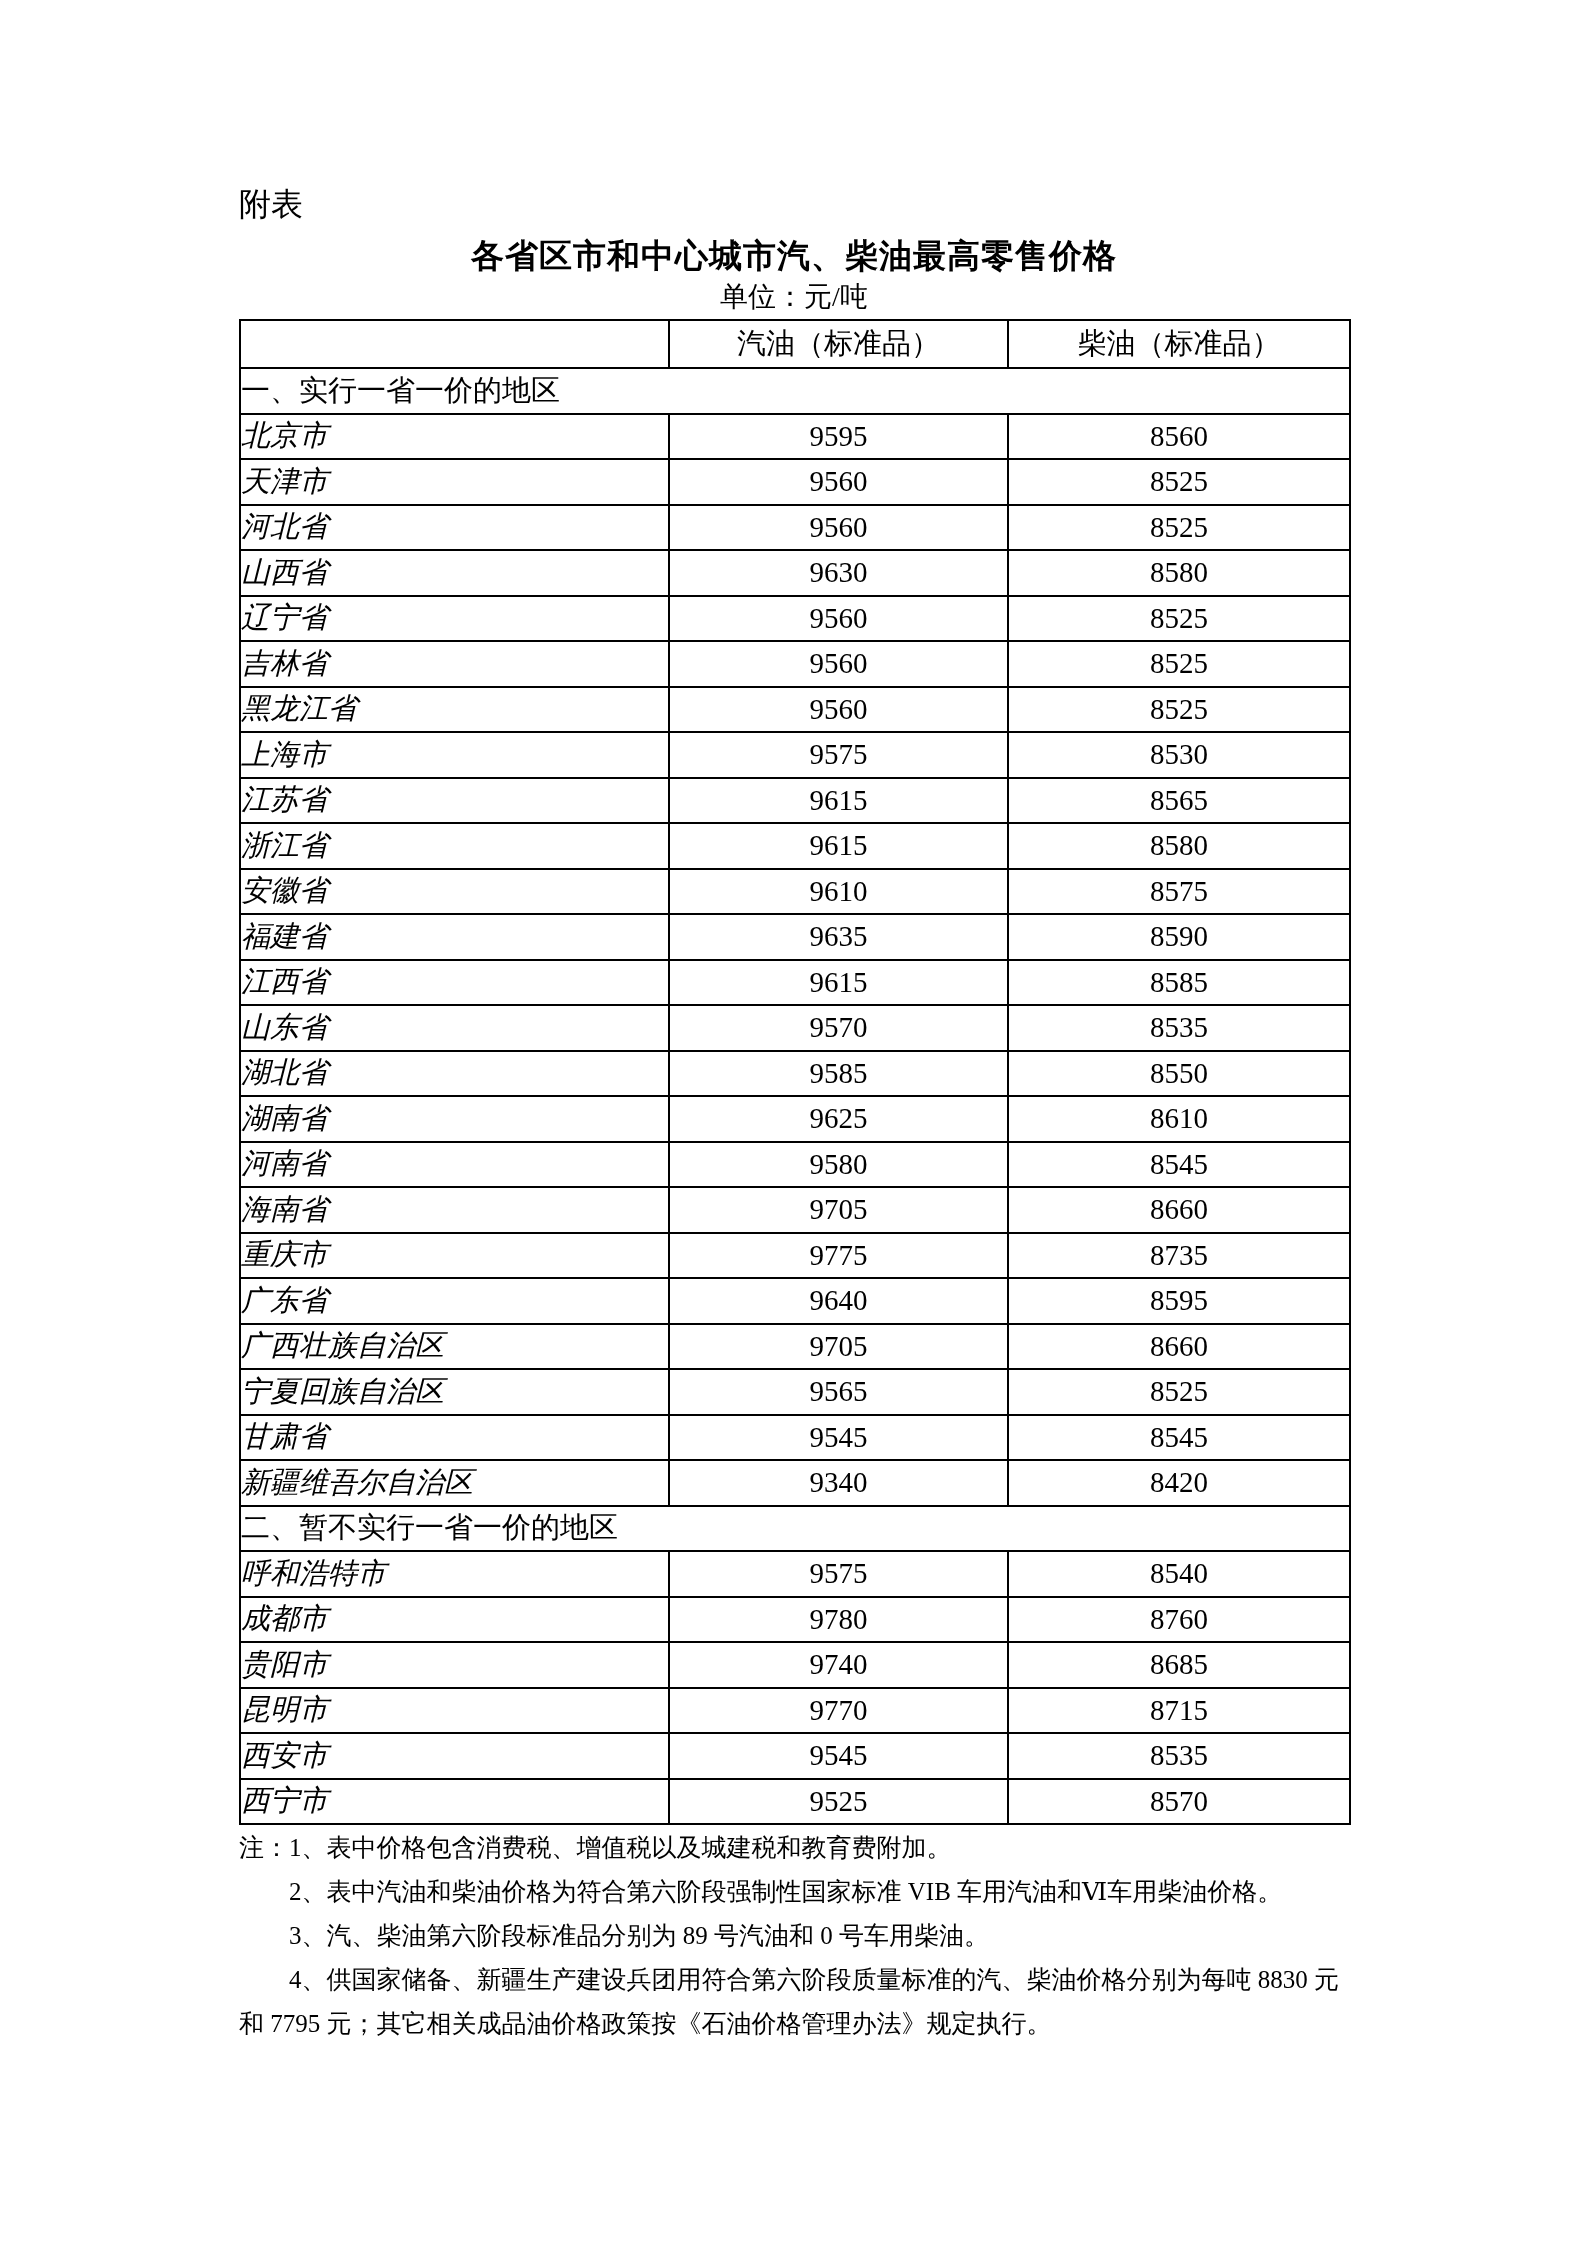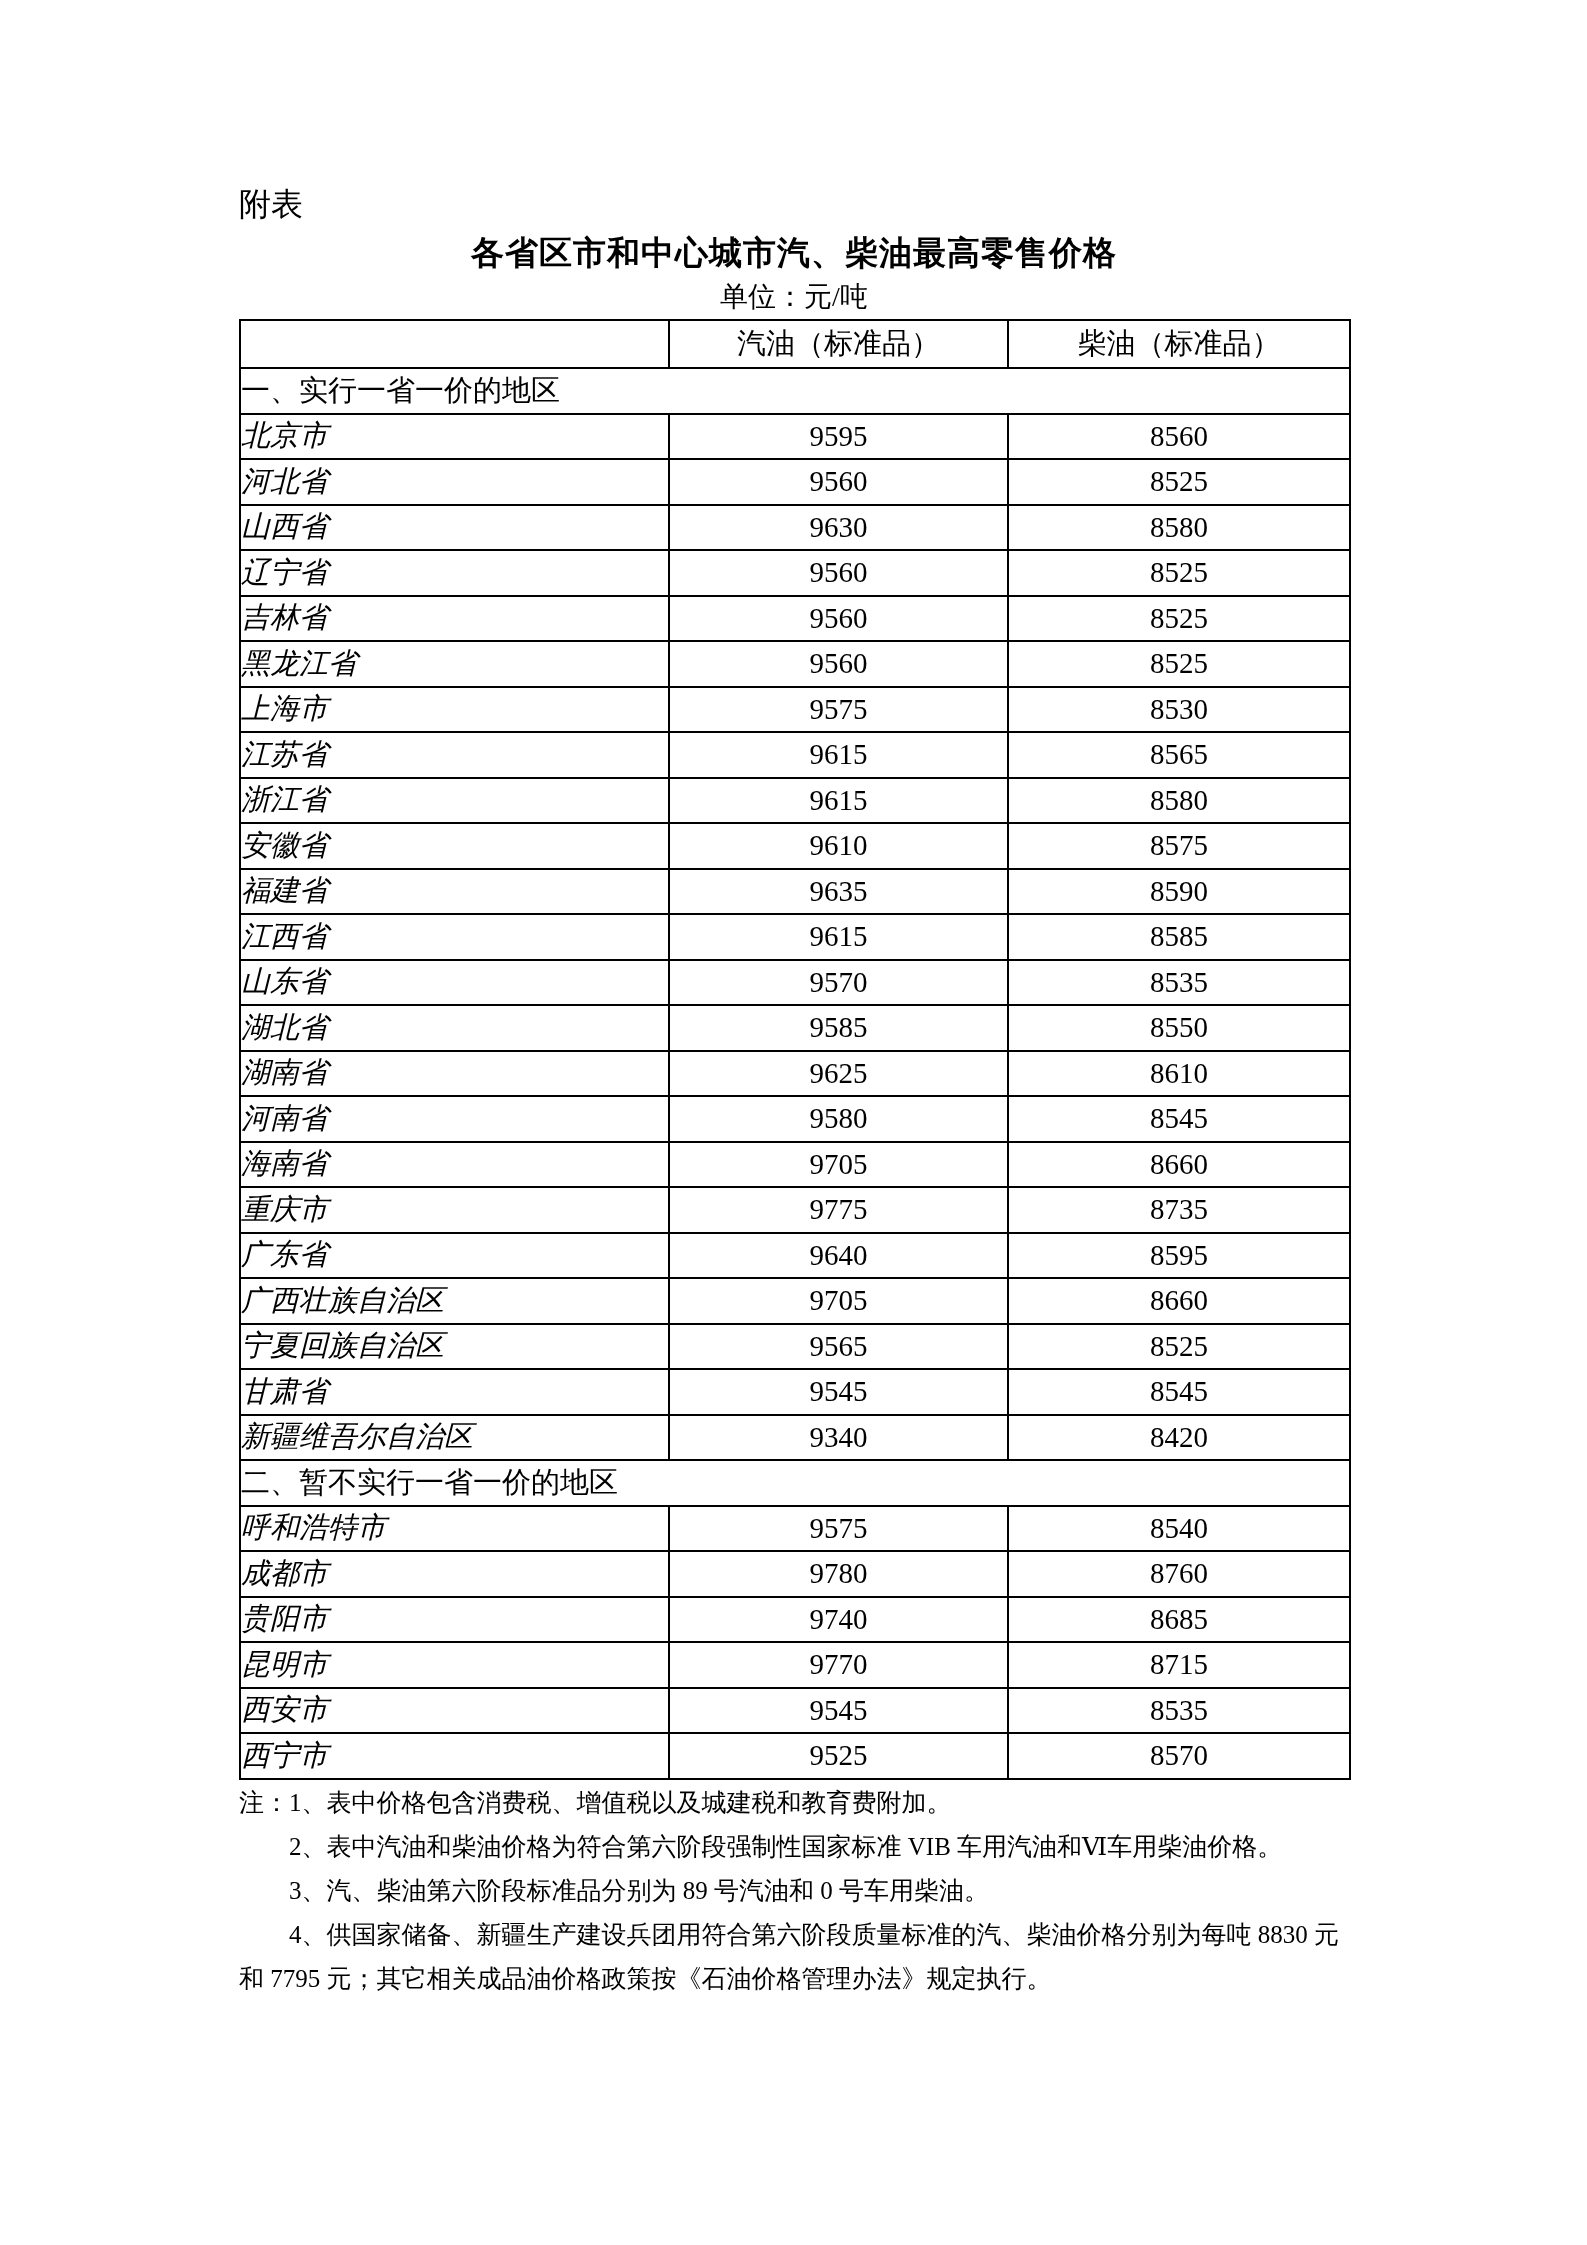--- a/index.html
+++ b/index.html
@@ -18,21 +18,21 @@
     margin-left:239px;
     padding-top:186px;
     box-sizing:border-box;
   }
   .attachment{
     font-size:32px;
     line-height:36px;
   }
   .doc-title{
     text-align:center;
-    font-family:Liberation Mono, monospace;
+    font-family:Liberation Sans, sans-serif;
     font-weight:bold;
     font-size:33px;
     line-height:40px;
     margin-top:14px;
     letter-spacing:1px;
   }
   .unit-line{
     text-align:center;
     font-size:28px;
     line-height:34px;
@@ -108,20 +108,25 @@
       <tbody>
           <tr>
             <td colspan="3" class="section-cell">一、实行一省一价的地区</td>
           </tr>
           <tr>
             <td class="region">北京市</td>
             <td class="price">9595</td>
             <td class="price">8560</td>
           </tr>
           <tr>
+            <td class="region">天津市</td>
+            <td class="price">9560</td>
+            <td class="price">8525</td>
+          </tr>
+          <tr>
             <td class="region">河北省</td>
             <td class="price">9560</td>
             <td class="price">8525</td>
           </tr>
           <tr>
             <td class="region">山西省</td>
             <td class="price">9630</td>
             <td class="price">8580</td>
           </tr>
           <tr>

